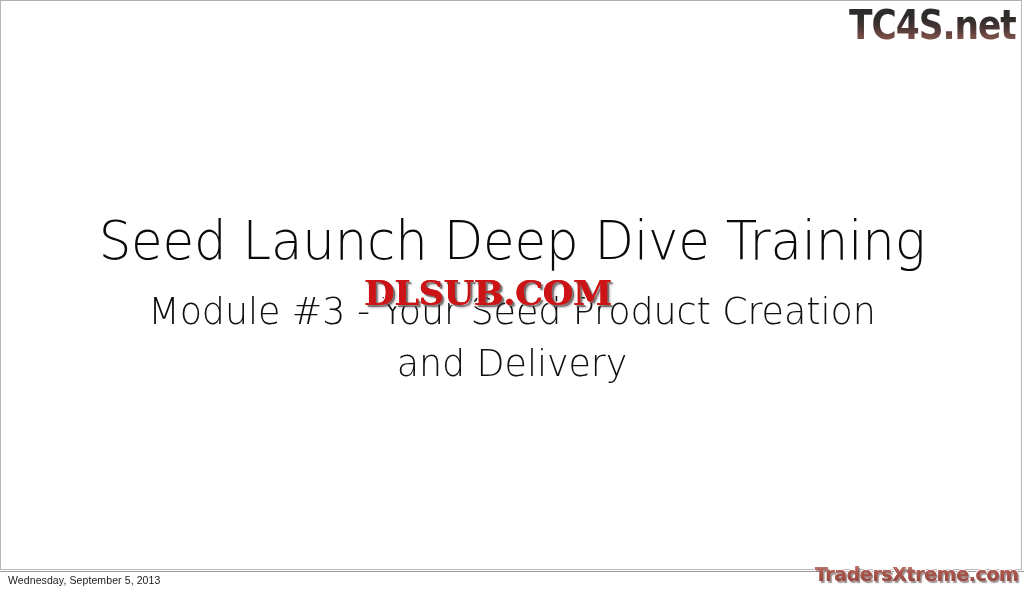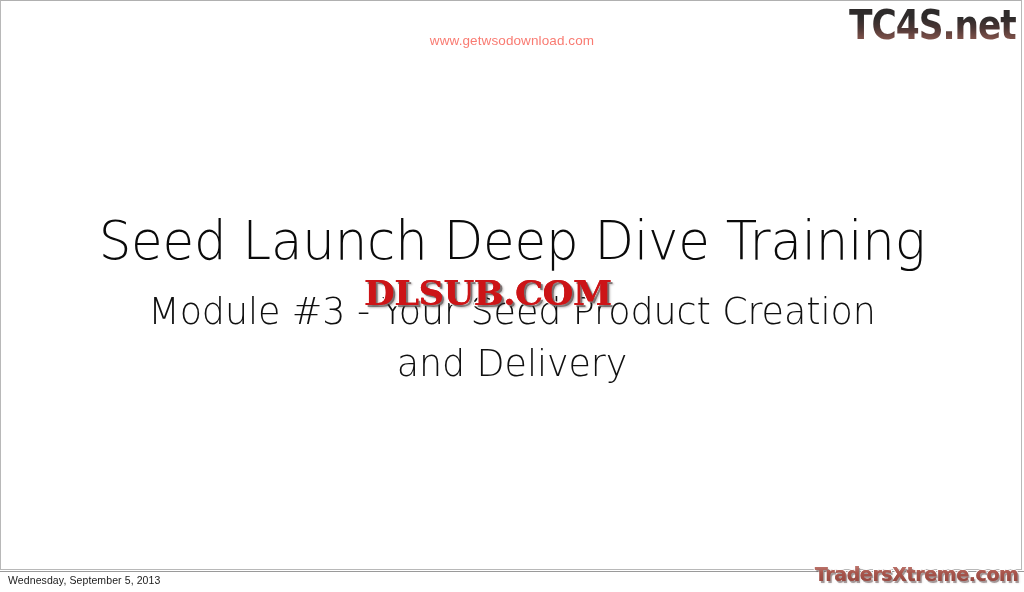--- a/index.html
+++ b/index.html
@@ -194,21 +194,20 @@
     -webkit-text-fill-color: transparent;
   }
 </style>
 </head>
 <body>
 
 <div id="slide-root">
 
   <div id="slide-canvas"></div>
 
-  <div id="source-url">www.getwsodownload.com</div>
 
   <div id="tc4s-logo">TC4S.net</div>
 
   <h1 id="slide-title">Seed Launch Deep Dive Training</h1>
 
   <div id="slide-subtitle">
     <span class="sub-line">Module #3 - Your Seed Product Creation</span>
     <span class="sub-line">and Delivery</span>
   </div>
 

